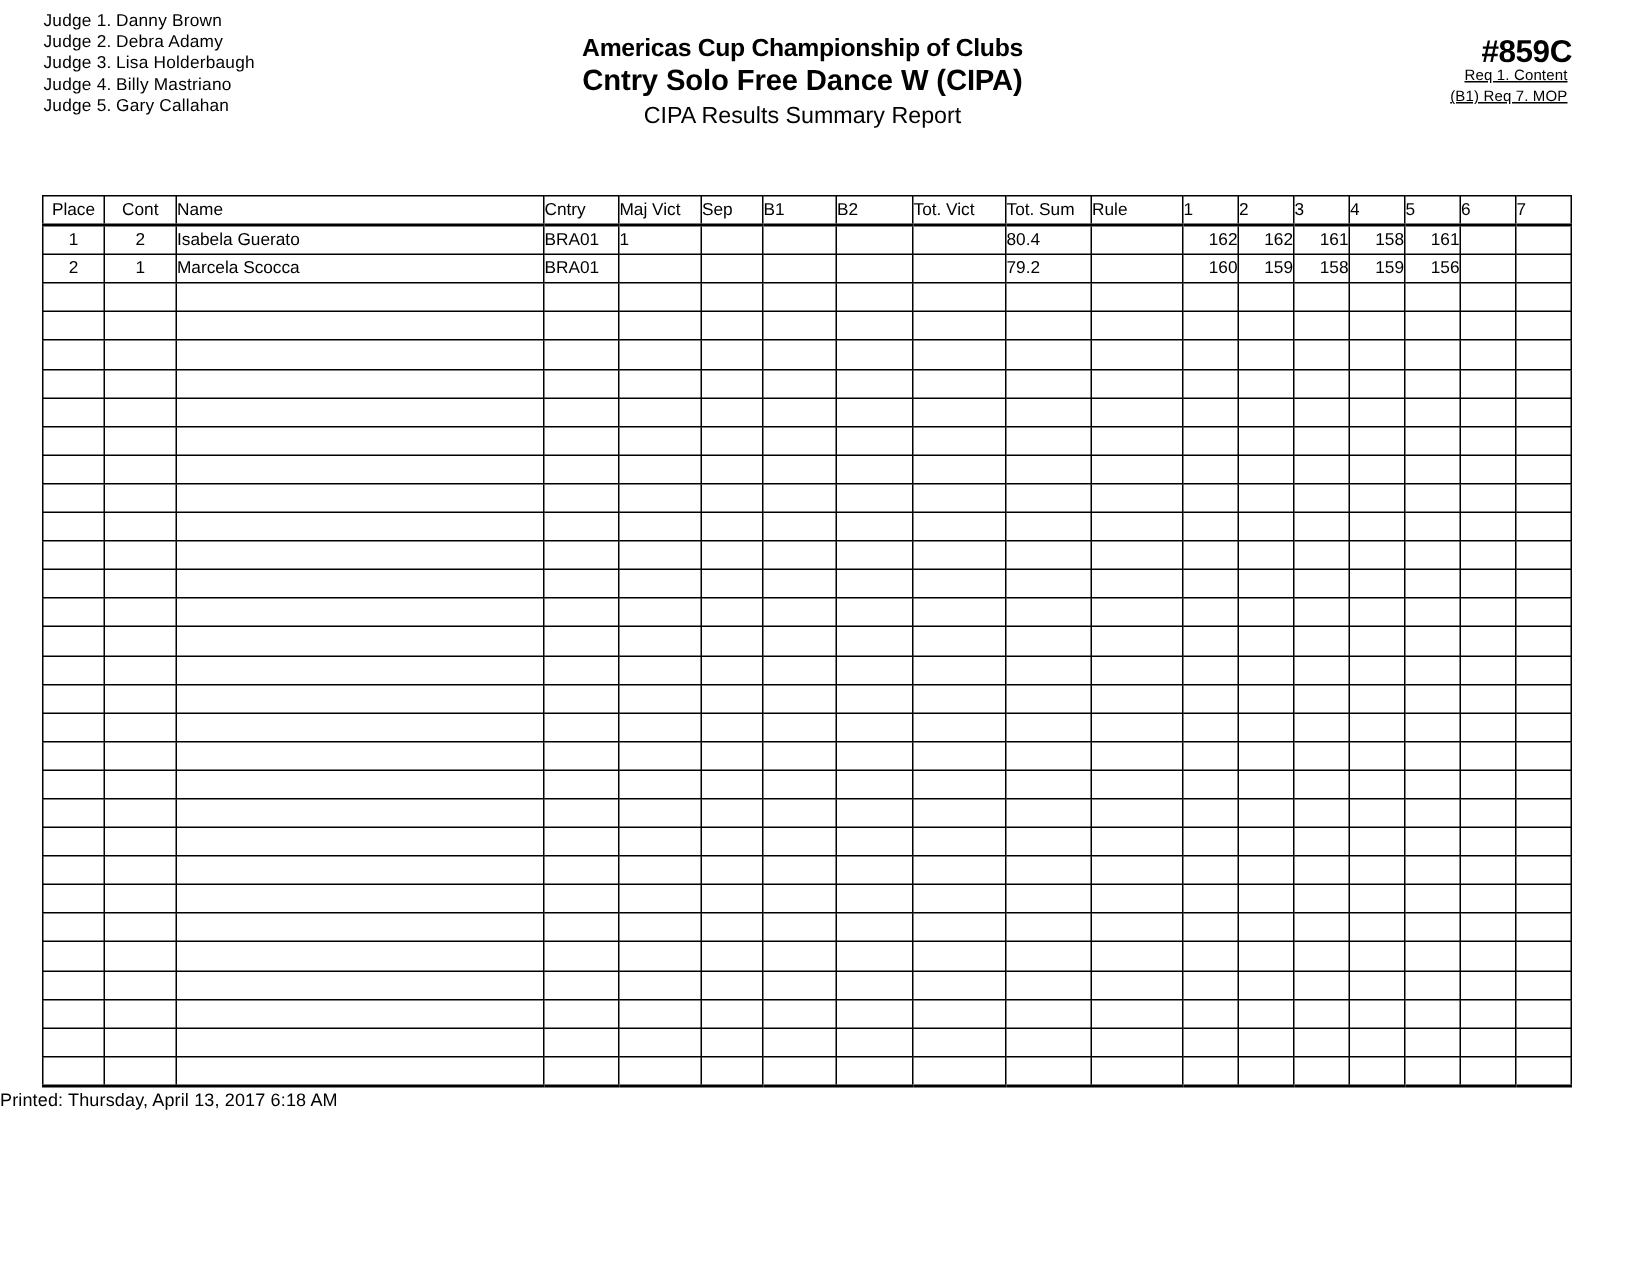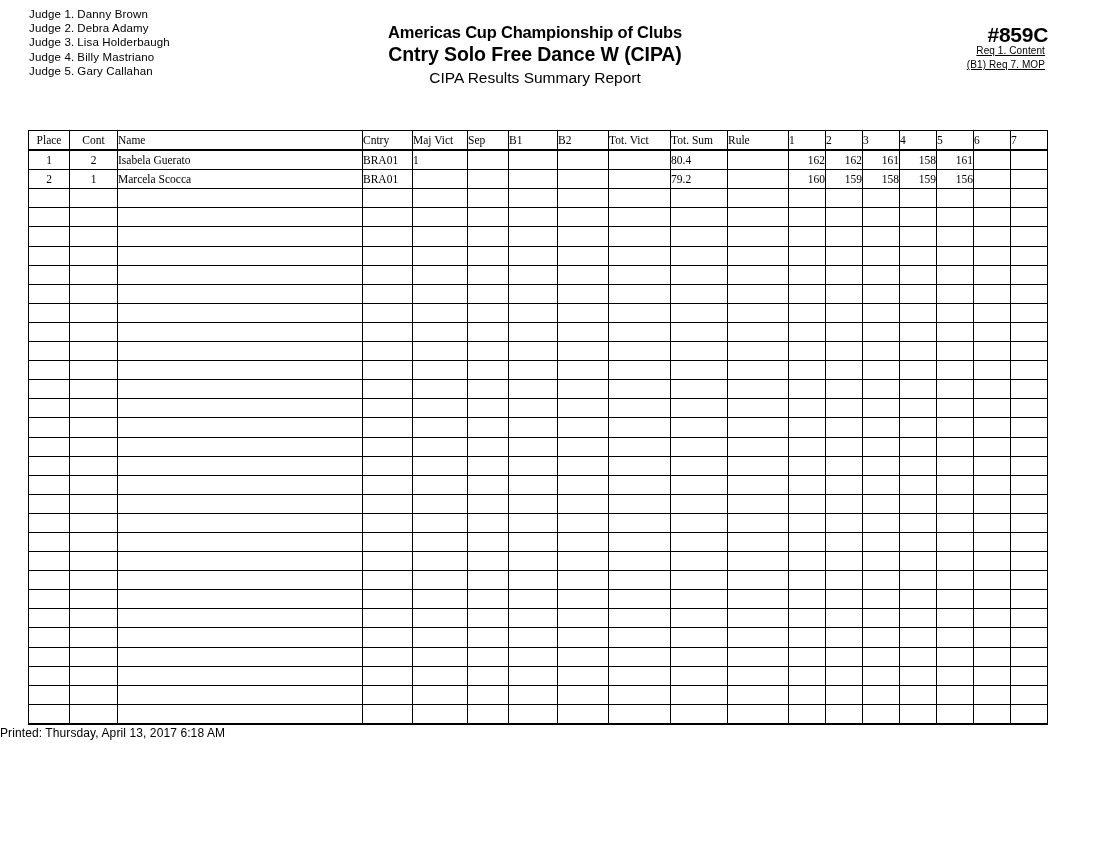--- a/index.html
+++ b/index.html
@@ -85,21 +85,20 @@
     letter-spacing: 0.1px;
     text-decoration: underline;
   }
 
   
   #results-table-wrap {
     position: absolute;
     left: 28px;
     top: 130px;
     width: 868px;
-    font-family: Liberation Serif, serif;
   }
   table#results-table {
     border-collapse: collapse;
     table-layout: fixed;
     width: 1020px;
     font-size: 11.5px;
   }
   #results-table th,
   #results-table td {
     border: 1px solid #000000;

